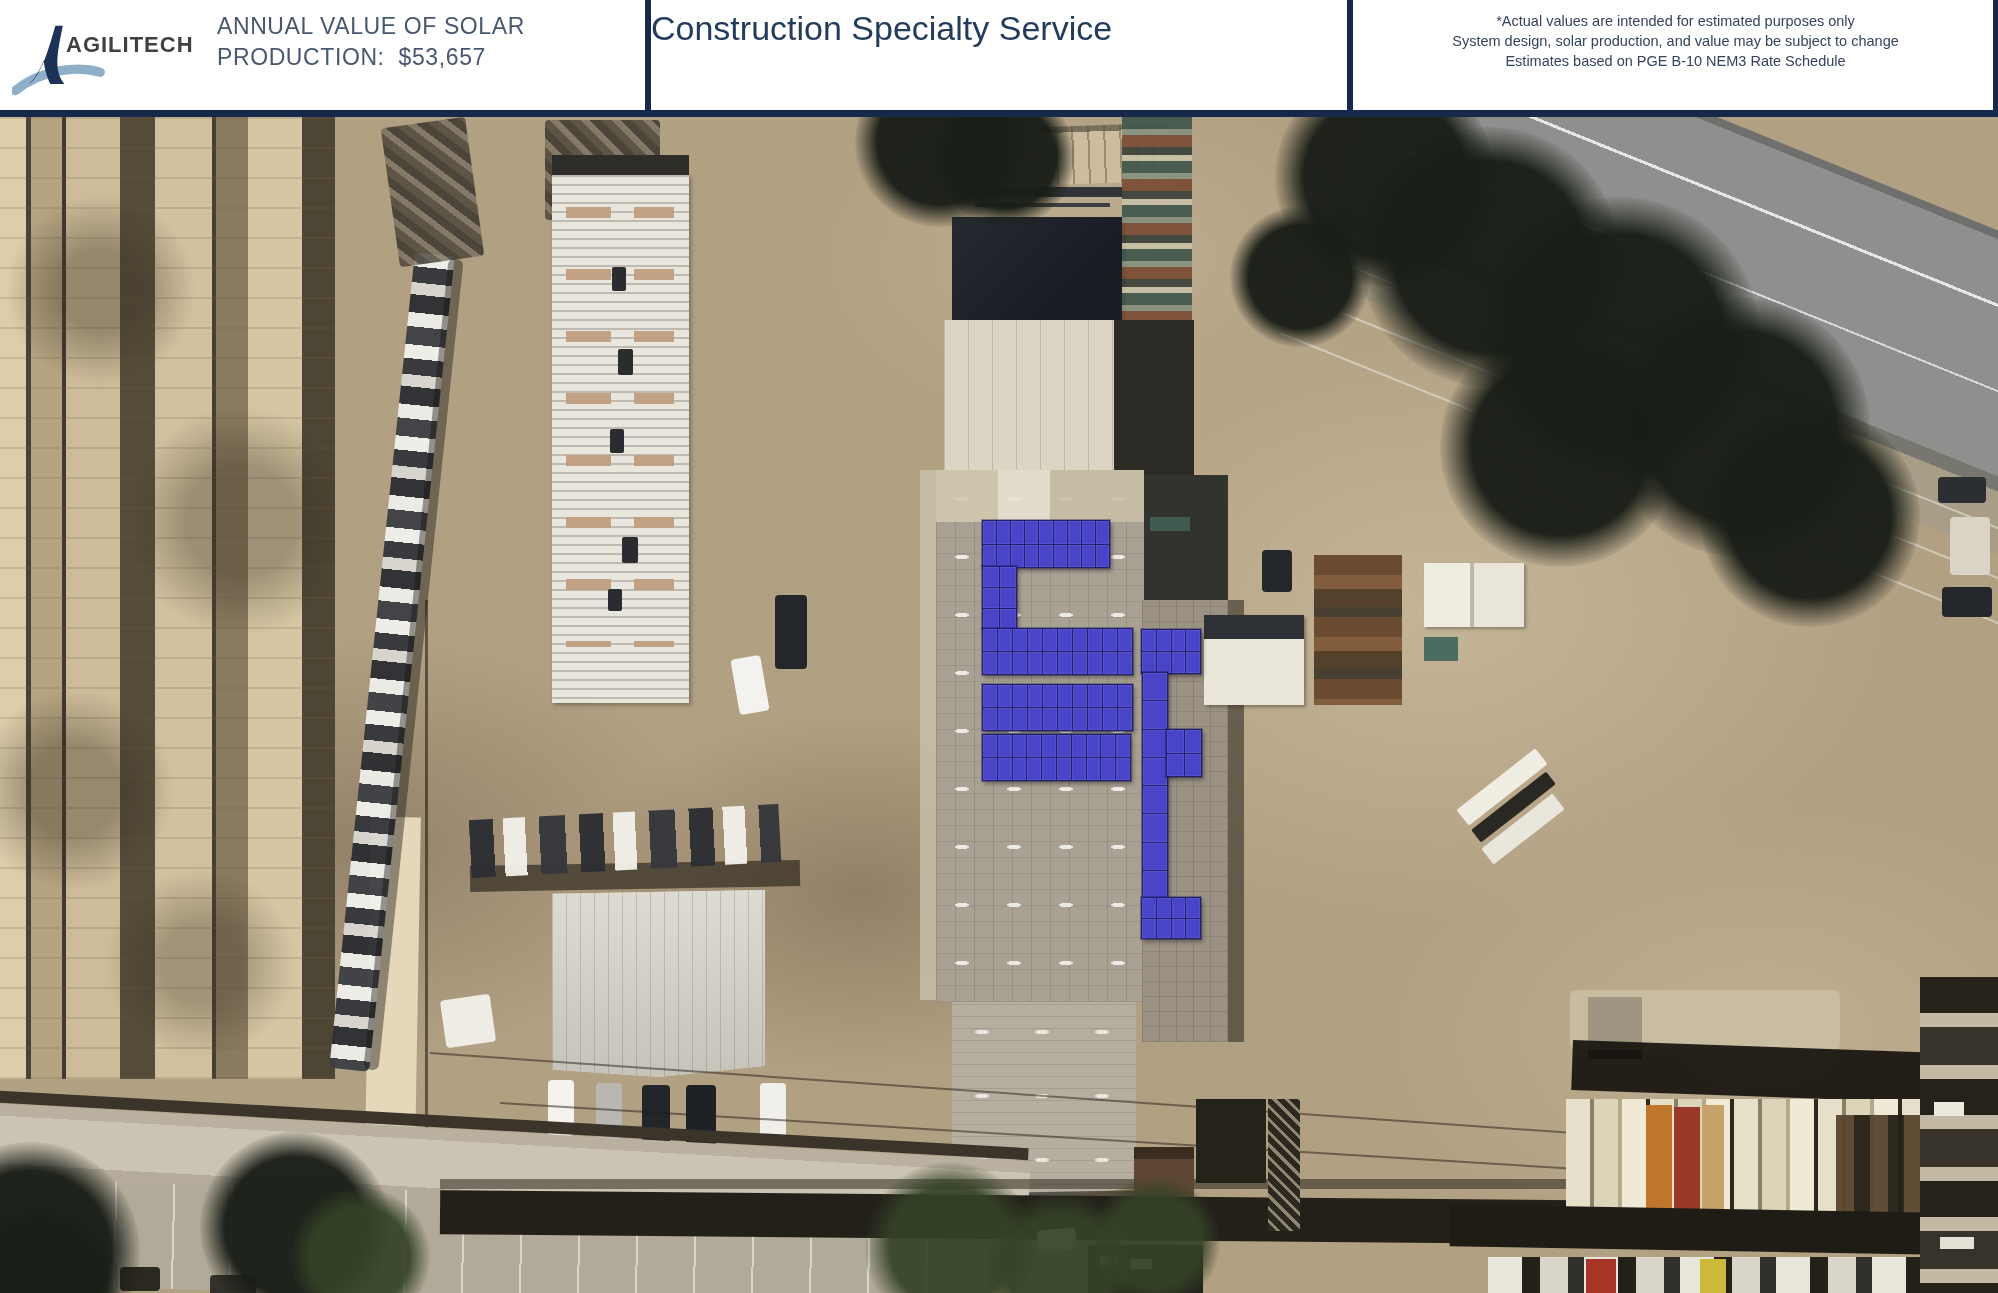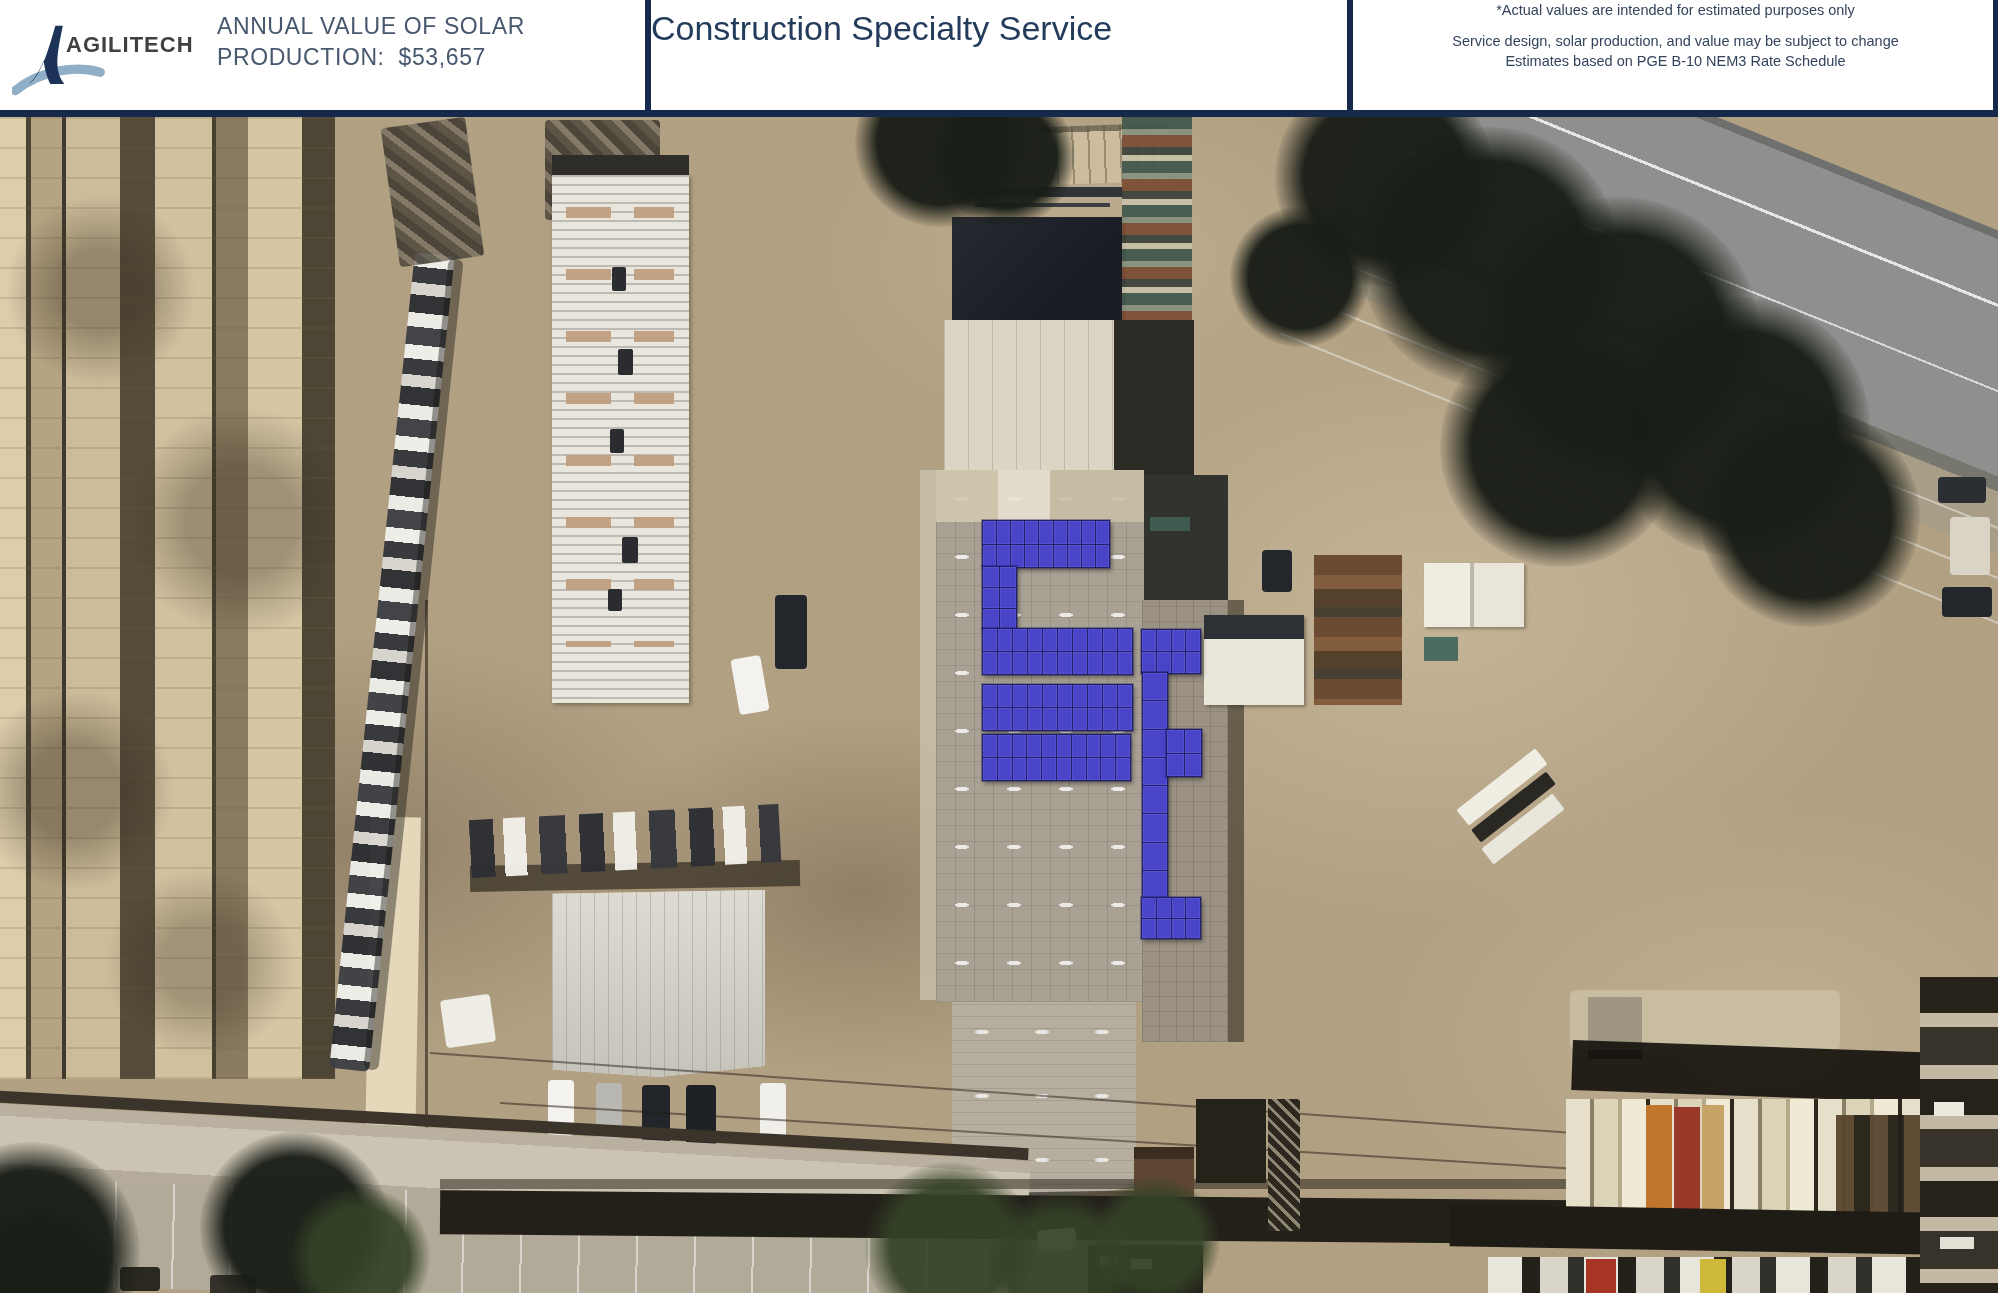--- a/index.html
+++ b/index.html
@@ -157,22 +157,22 @@
       <div class="hdr-left-line">ANNUAL VALUE OF SOLAR</div>
       <div class="hdr-left-line">PRODUCTION:  $53,657</div>
     </div>
     <div class="hdr-divider" style="left:645px;"></div>
     <div id="hdr-center">
       <div id="hdr-title">Construction Specialty Service</div>
     </div>
     <div class="hdr-divider" style="left:1347px;"></div>
     <div class="hdr-divider" style="left:1993px;width:5px;"></div>
     <div id="hdr-right">
-      <div class="disc" style="top:0;text-align:center;">*Actual values are intended for estimated purposes only</div>
-      <div class="disc" style="top:31px;">Service design, solar production, and value may be subject to change</div>
+      <div class="disc" style="top:11px;text-align:center;">*Actual values are intended for estimated purposes only</div>
+      <div class="disc" style="top:31px;">System design, solar production, and value may be subject to change</div>
       <div class="disc" style="top:51px;">Estimates based on PGE B-10 NEM3 Rate Schedule</div>
     </div>
   </div>
 
   <div id="map">
 
     <div class="abs" id="barn-strips"></div>
     <div class="abs" id="barn-ext"></div>
     <div class="abs" id="fence-left"></div>
     <div class="abs" id="car-row-diag"></div>

